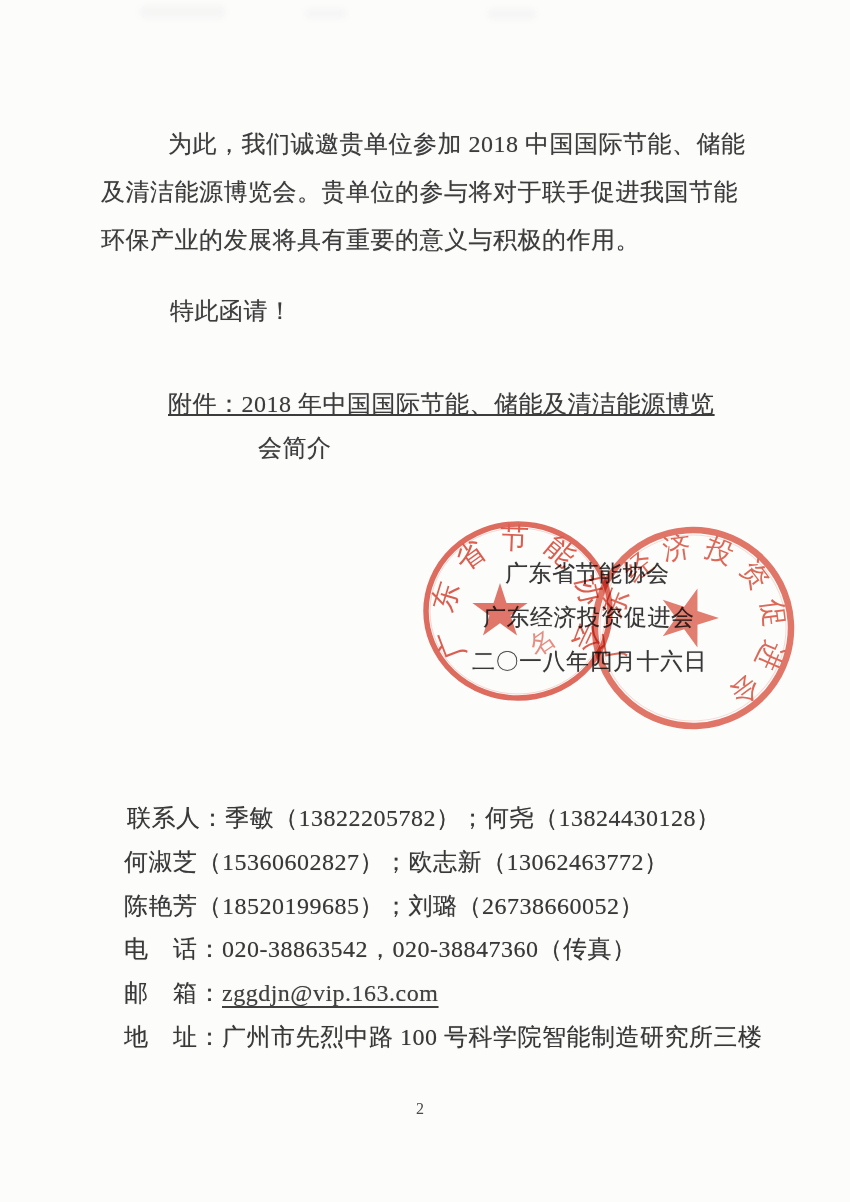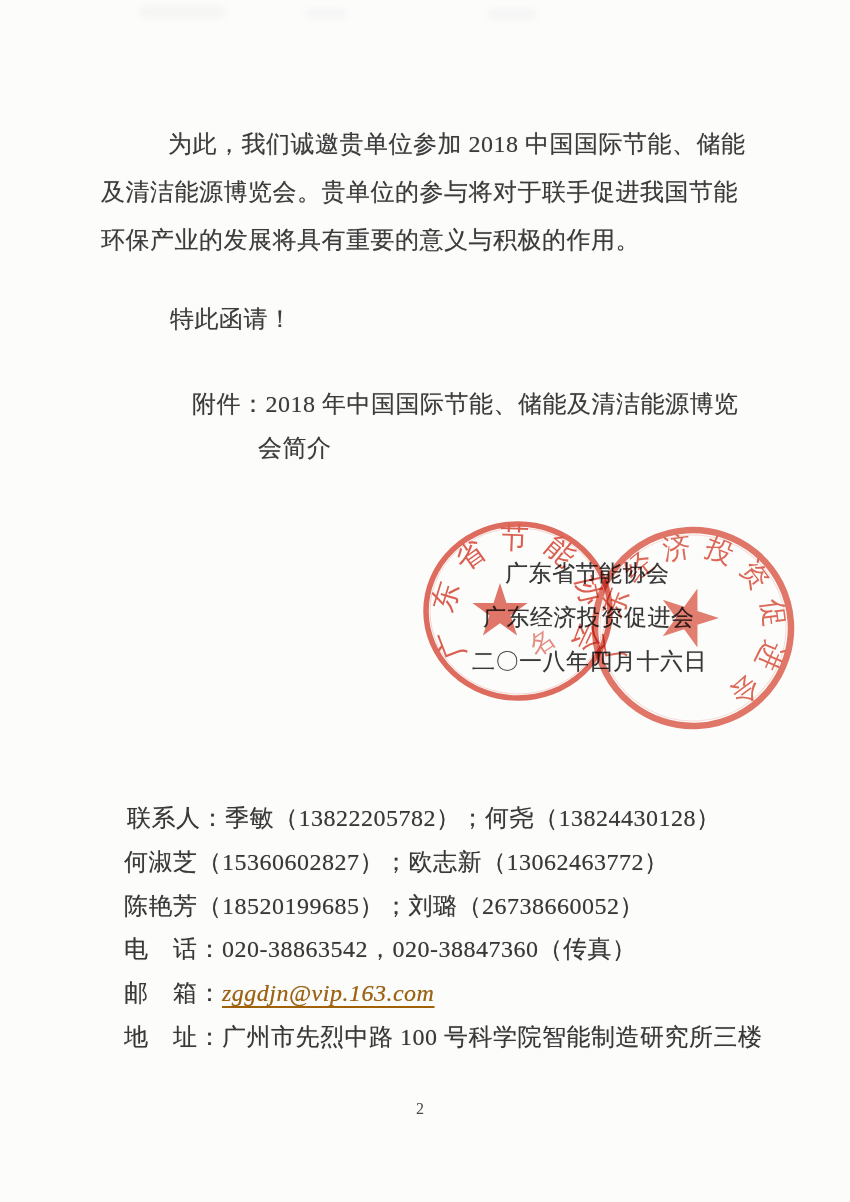--- a/index.html
+++ b/index.html
@@ -26,22 +26,21 @@
   }
   .contact{
     font-size:24px;
     color:#383838;
     margin-top:32px;
   }
   .email-link{
     text-decoration:underline;
     text-underline-offset:5px;
     text-decoration-thickness:1.5px;
-    color:#a16207;
-    font-style:italic;
+    color:#404040;
   }
   .pagenum{
     position:absolute;
     font-size:16px;
     color:#4a4a4a;
     font-family:"Liberation Serif","DejaVu Serif",serif;
   }
   .seal{
     position:absolute;
     mix-blend-mode:multiply;
@@ -61,23 +60,23 @@
 <div class="page">
 
   <div class="smudge" style="left:140px;top:6px;width:85px;height:12px;"></div>
   <div class="smudge" style="left:305px;top:9px;width:42px;height:9px;"></div>
   <div class="smudge" style="left:488px;top:9px;width:48px;height:10px;"></div>
 
   <div class="txt" style="left:168px;top:128px;">为此，我们诚邀贵单位参加 2018 中国国际节能、储能</div>
   <div class="txt" style="left:101px;top:176px;">及清洁能源博览会。贵单位的参与将对于联手促进我国节能</div>
   <div class="txt" style="left:101px;top:224px;">环保产业的发展将具有重要的意义与积极的作用。</div>
 
-  <div class="txt" style="left:170px;top:303px;">特此函请！</div>
+  <div class="txt" style="left:170px;top:295px;">特此函请！</div>
 
-  <div class="txt" style="left:192px;top:388px;">附件：2018 年中国国际节能、储能及清洁能源博览</div>
+  <div class="txt" style="left:168px;top:388px;text-decoration:underline;">附件：2018 年中国国际节能、储能及清洁能源博览</div>
   <div class="txt" style="left:258px;top:432px;">会简介</div>
 
   <div class="txt sig" style="left:505px;top:558px;">广东省节能协会</div>
   <div class="txt sig" style="left:483px;top:602px;">广东经济投资促进会</div>
   <div class="txt sig" style="left:472px;top:646px;">二〇一八年四月十六日</div>
 
   <svg class="seal" style="left:413px;top:512px;" width="212" height="200" viewBox="0 0 212 200">
     <defs>
       <path id="arcL" d="M 59.7,145.3 A 64,64 0 1 1 150.3,145.3" fill="none"></path>
     </defs>

